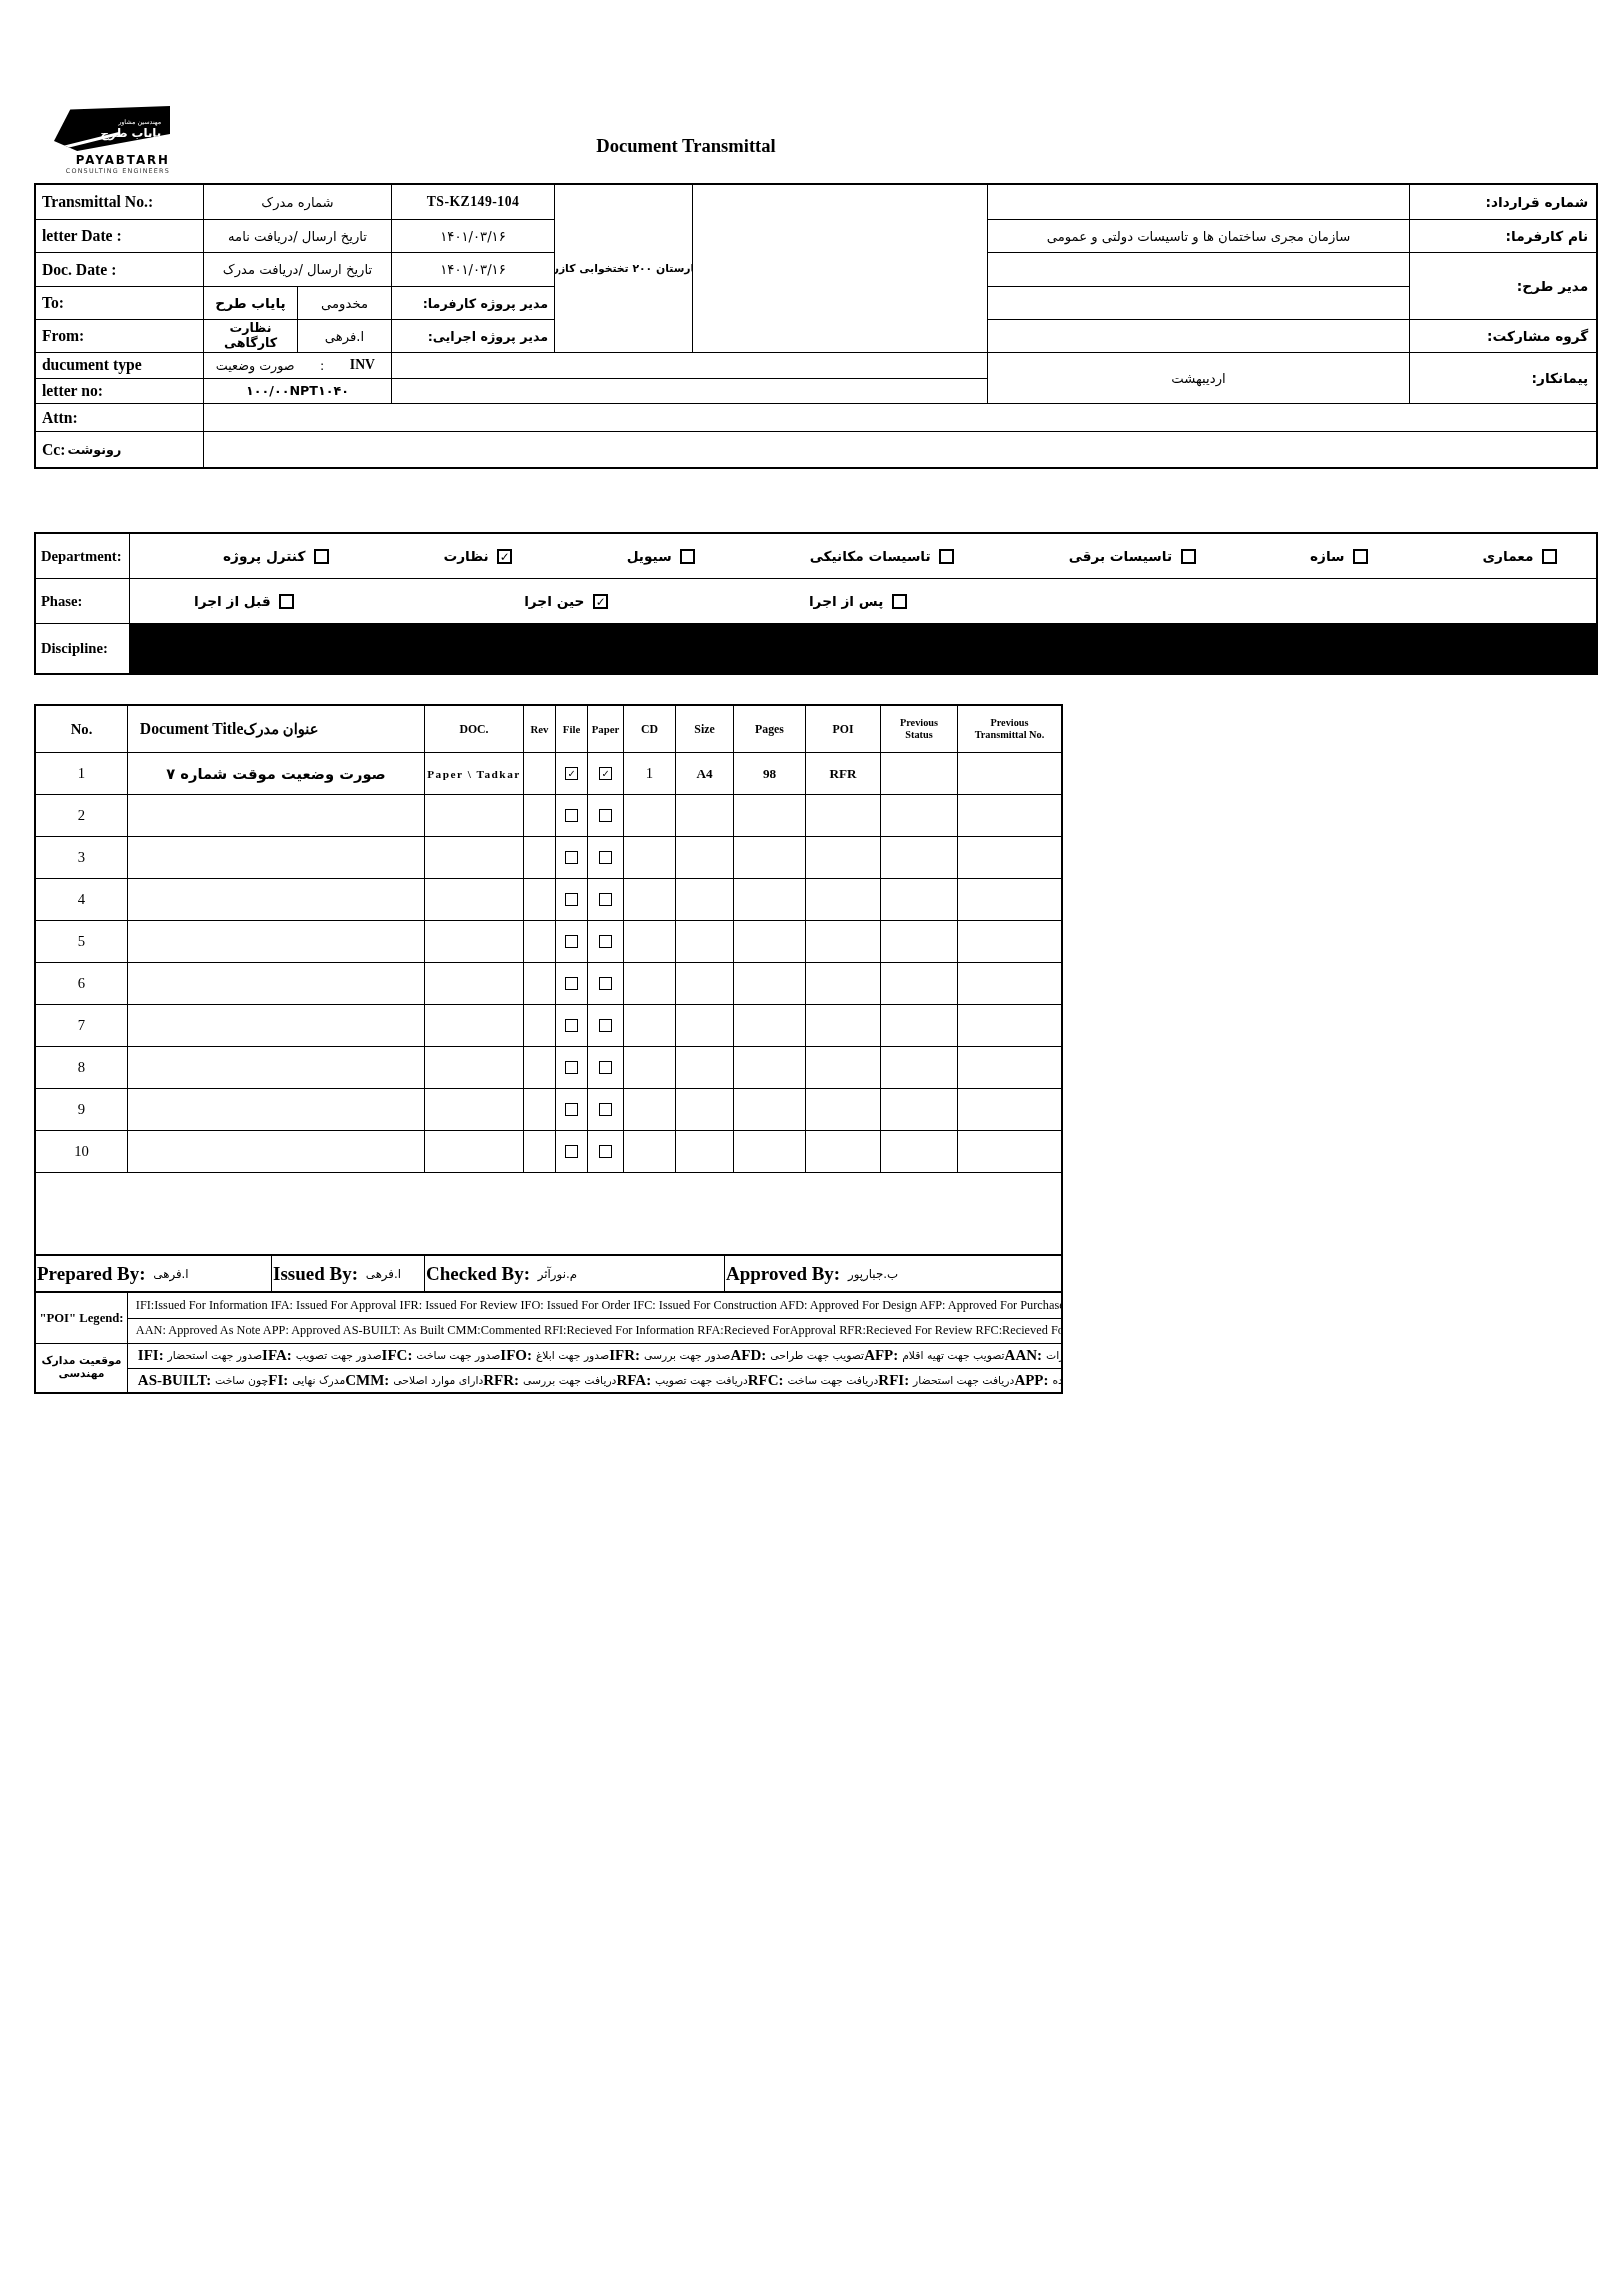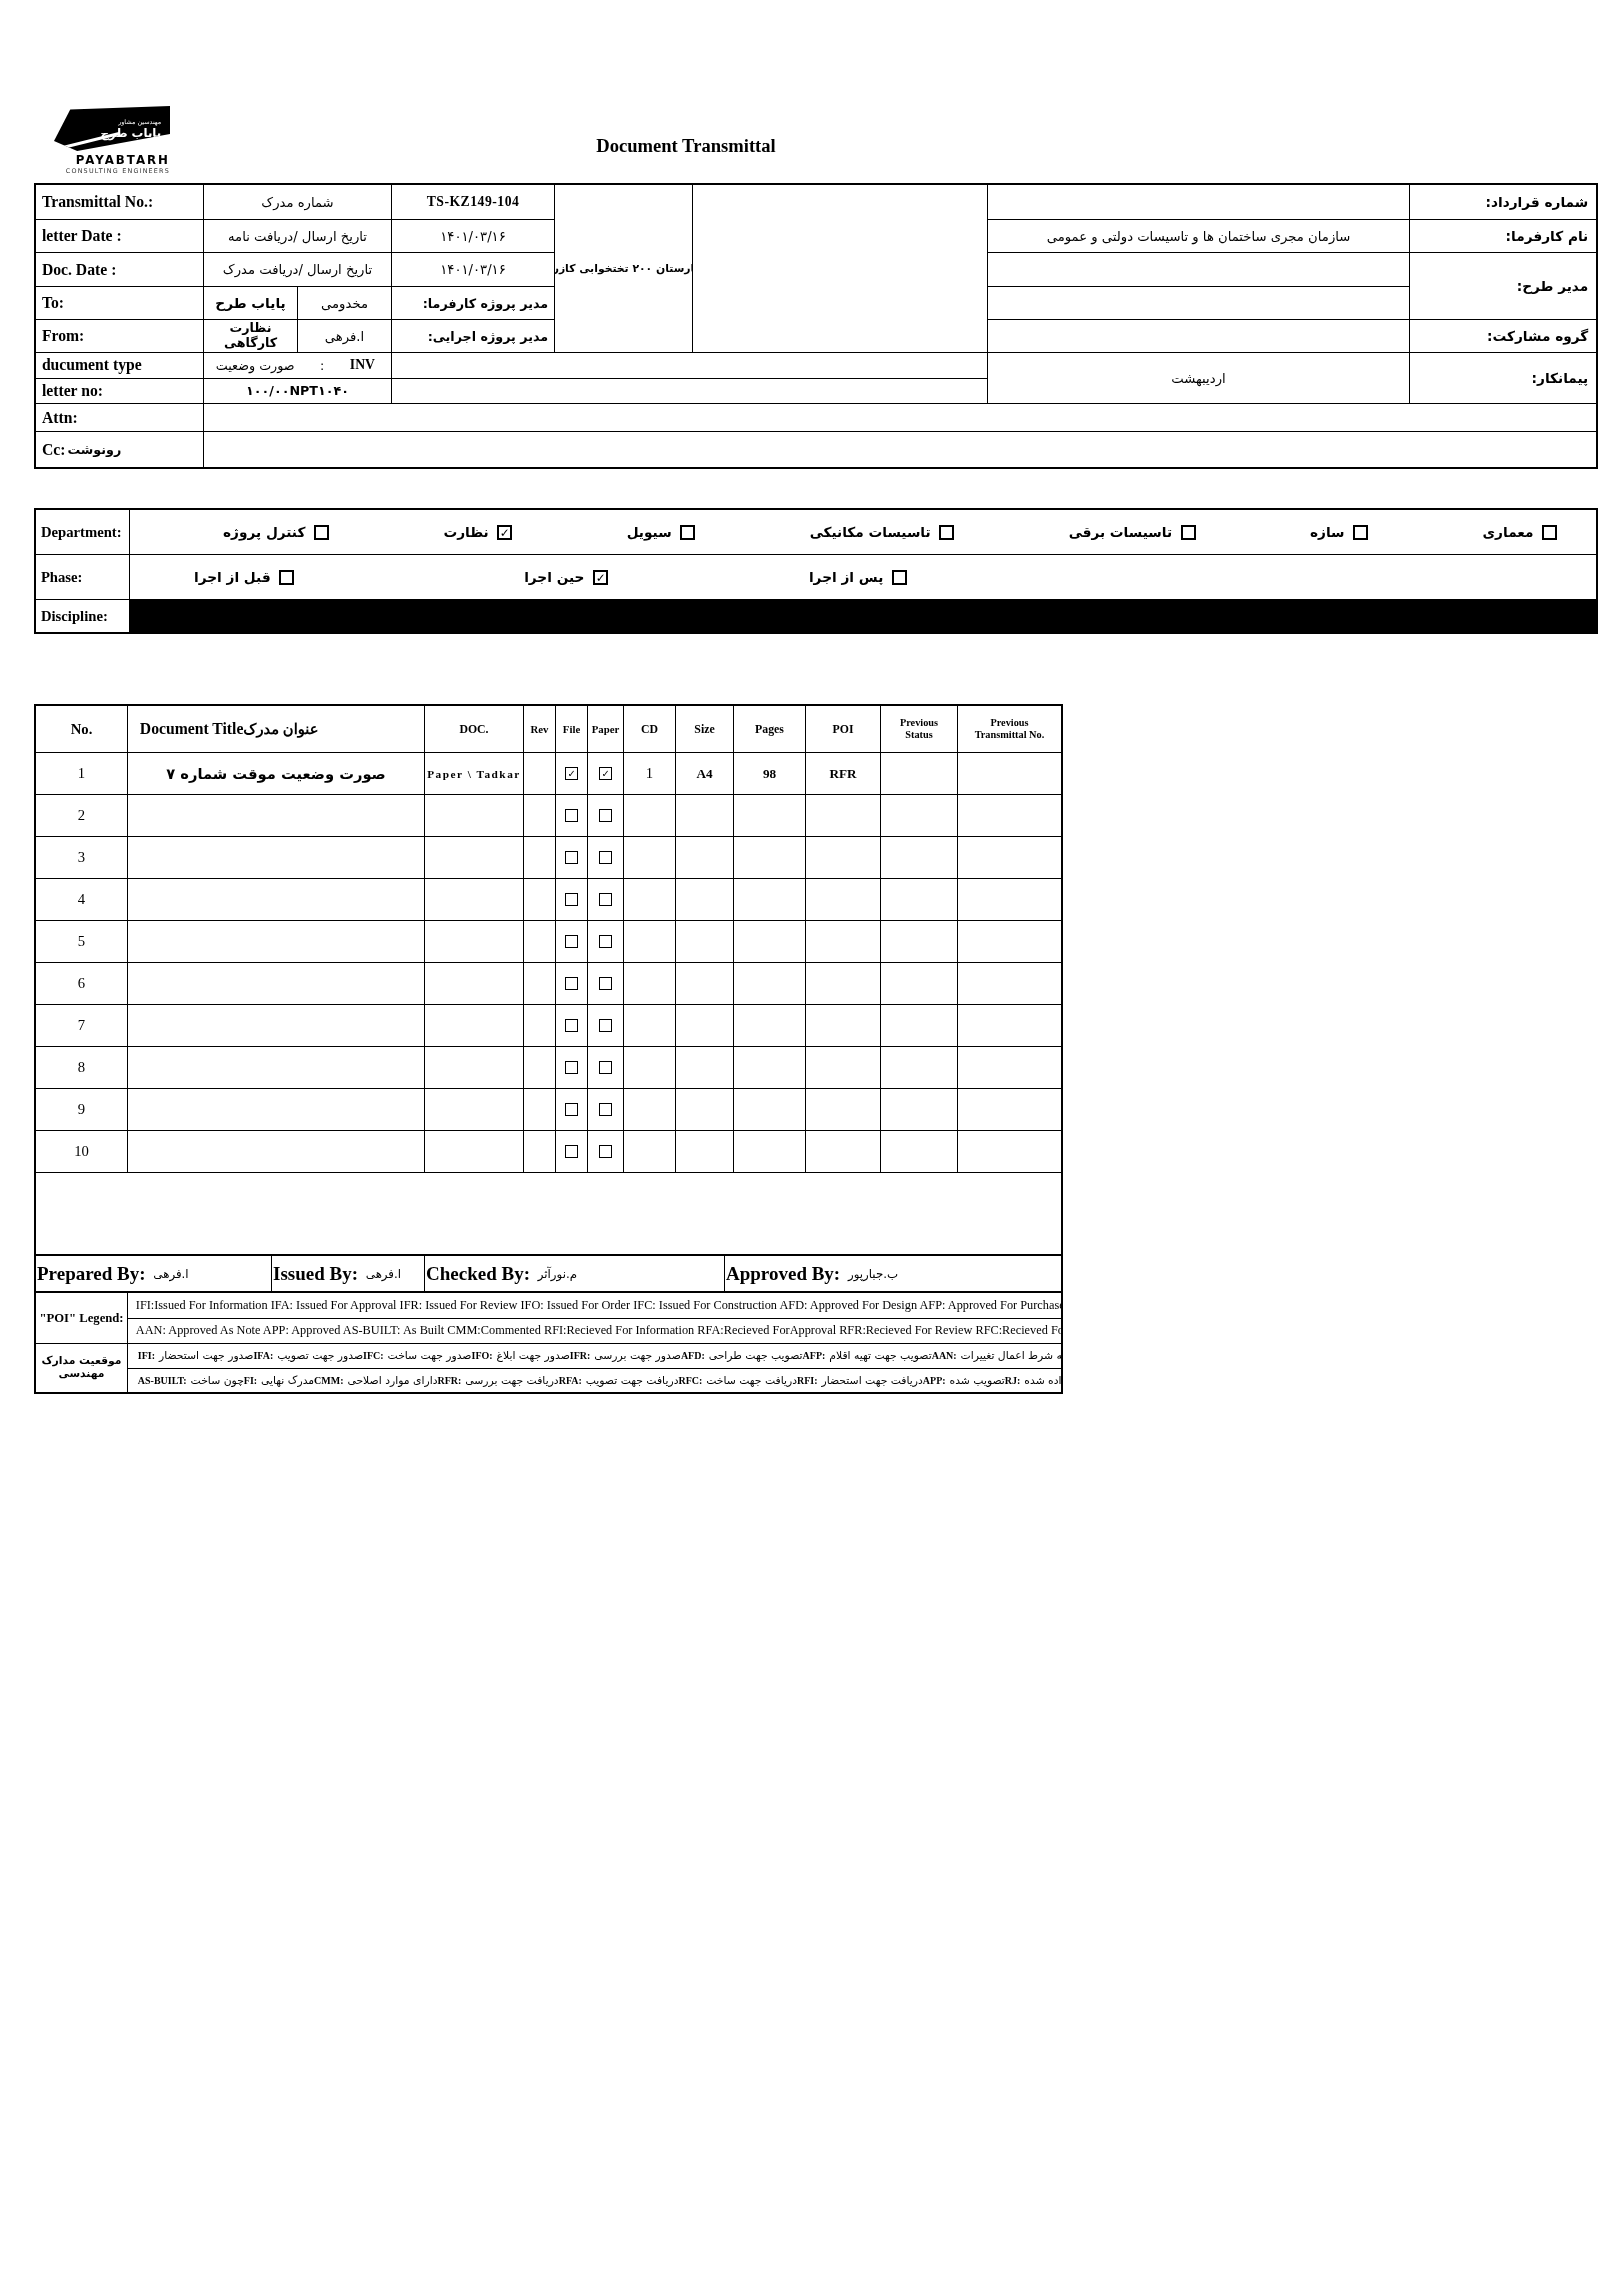--- a/index.html
+++ b/index.html
@@ -25,21 +25,21 @@
   .logo{position:absolute;left:54px;top:106px;width:116px;text-align:right}
   .logo-mark{position:relative;height:45px;background:#000;clip-path:polygon(0% 78%,14% 8%,100% 0%,100% 62%,20% 100%);display:flex;flex-direction:column;align-items:flex-end;justify-content:center;padding:2px 8.8px;color:#fff}
   .logo-mark::after{content:"";position:absolute;left:6%;bottom:20%;width:52%;height:2.9px;background:#fff;transform:rotate(-14deg)}
   .logo-fa-tag{font-size:6.4px;direction:rtl}
   .logo-fa-name{font-size:11.8px;font-weight:700;direction:rtl}
   .logo-en{font-weight:700;font-size:11.8px;letter-spacing:2px;margin-top:2px}
   .logo-sub{font-size:6.4px;letter-spacing:1.2px;color:#333}
   .doc-heading{position:absolute;top:135px;left:686px;transform:translateX(-50%);font-family:"Liberation Serif",serif;font-weight:700;font-size:18.6px}
   
   #top-table{position:absolute;left:34px;top:183px;width:1564px;height:286px;grid-template-columns:167px 93px 93px 162px 137px 294px 421px 1fr;grid-template-rows:34px 32px 33px 32px 32px 24.5px 24.5px 27.4px 1fr}
-  #dept-table{position:absolute;left:34px;top:508px;width:1564px;height:126px;grid-template-columns:93px 1fr;grid-template-rows:44px 44px 1fr}
+  #dept-table{position:absolute;left:34px;top:532px;width:1564px;height:143px;grid-template-columns:93px 1fr;grid-template-rows:44px 44px 1fr}
   #stack{position:absolute;left:34px;top:704px;width:1029px}
   #main-grid{grid-template-columns:91px 296px 98px 31px 31px 35px 51px 57px 71px 74px 76px 1fr;grid-template-rows:46px repeat(10,41px) 81px;width:100%}
   #sig-grid{grid-template-columns:235px 152px 299px 1fr;grid-template-rows:35px;width:100%;margin-top:-2px}
   #legend-grid{grid-template-columns:91px 1fr;grid-template-rows:24.5px 24.5px 23.5px 23.5px;width:100%;margin-top:-2px}
   
   .checkbox{width:14.7px;height:14.7px;border:2px solid #000;display:inline-flex;align-items:center;justify-content:center;font-size:11.8px;font-weight:700;background:#fff;flex:none}
   .checkbox.small{width:12.7px;height:12.7px;border-width:1.5px;font-size:9.8px}
   .chk-item{display:inline-flex;align-items:flex-end;gap:8.8px}
   .chk-label{font-size:13.7px;font-weight:700}
   #dept-row{justify-content:space-between;padding:0 39px 0 93px}
@@ -61,21 +61,21 @@
   .cell-b{font-family:"Liberation Serif",serif;font-weight:700;font-size:13.2px}
   
   .sig-label{font-family:"Liberation Serif",serif;font-weight:700;font-size:19px;padding-left:1px}
   .sig-name{font-size:11.8px;margin-left:7.8px;direction:rtl}
   
   .poi-label{font-family:"Liberation Serif",serif;font-weight:700;font-size:12.7px;justify-content:center;text-align:center}
   .fa-legend-label{direction:rtl;font-size:10.8px;font-weight:700;justify-content:center;text-align:center;padding:0 3.9px;line-height:1.2;display:flex;flex-wrap:wrap;align-content:center}
   .lg-en{font-family:"Liberation Serif",serif;font-size:12.3px;padding-left:7.8px;white-space:nowrap}
   .lg-row{display:flex;justify-content:space-between;align-items:center;padding:0 9.8px;white-space:nowrap}
   .lg-item{display:inline-flex;align-items:center;gap:3.9px;font-size:10.8px}
-  .lg-item b{font-family:"Liberation Serif",serif;font-size:10px}
+  .lg-item b{font-family:"Liberation Serif",serif;font-size:15px}
 </style>
 </head>
 <body>
 
 <div class="logo">
   <div class="logo-mark">
     <span class="logo-fa-tag">مهندسین مشاور</span>
     <span class="logo-fa-name">پایاب طرح</span>
   </div>
   <div class="logo-en">PAYABTARH</div>

